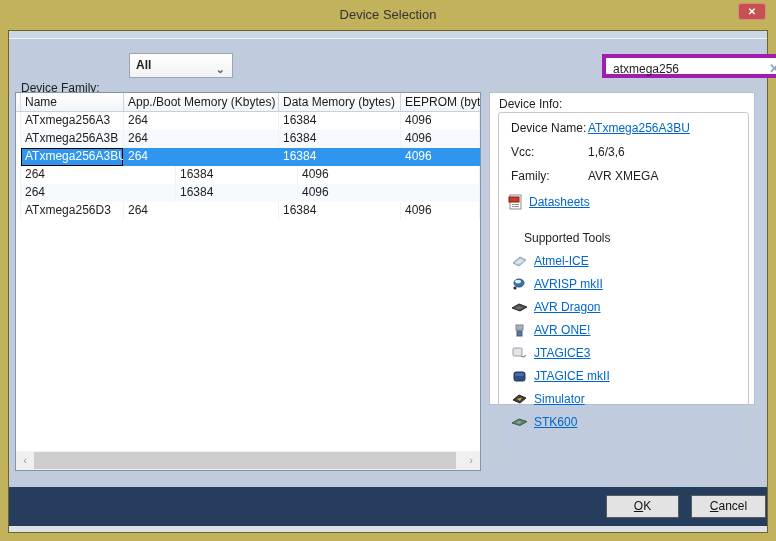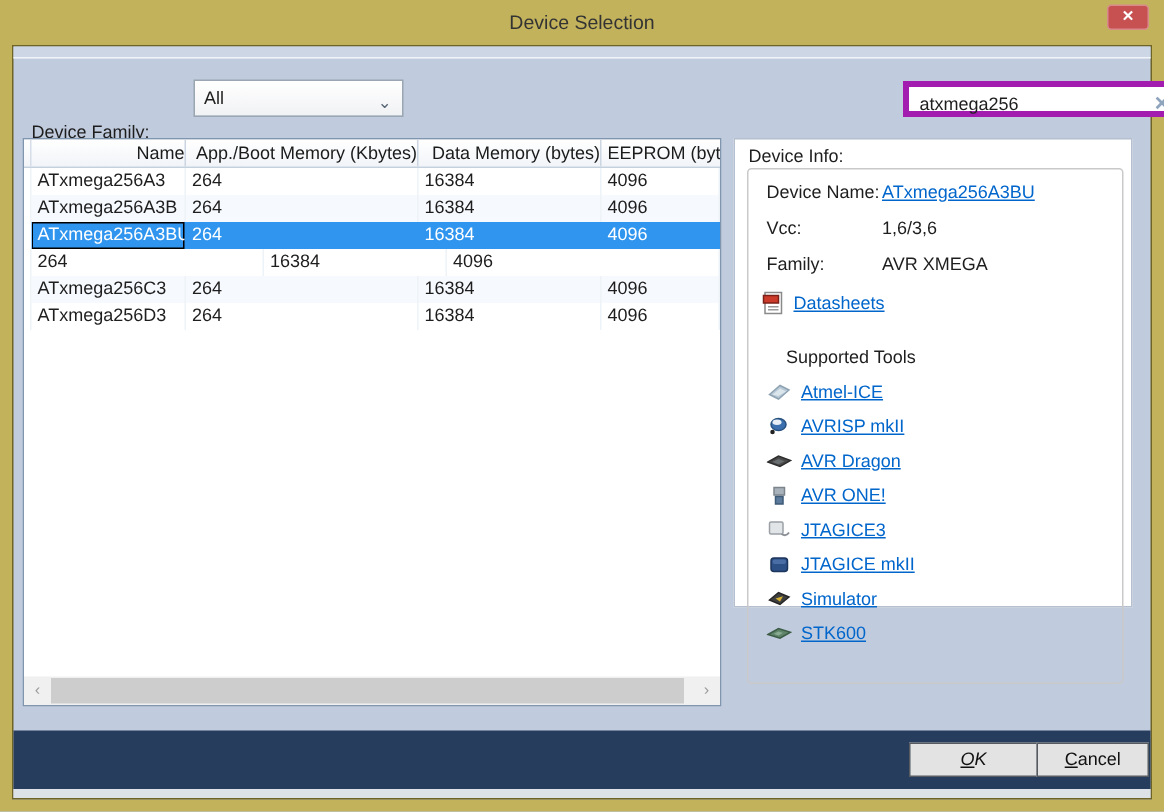--- a/index.html
+++ b/index.html
@@ -27,41 +27,41 @@
     background:#c0cbdd; border:1px solid #6e6428;
   }
   .dialog-top-strip {
     position:absolute; left:0; top:0; right:0; height:8px;
     background:#ccd6e4; border-bottom:1px solid #f0f3f8;
   }
   
   .family-label { position:absolute; left:12px; top:26px; display:inline-block;margin-top:24px; }
   .accel::first-letter { text-decoration:underline; }
   .dropdown {
-    position:absolute; left:120px; top:22px; width:140px; height:25px;
+    position:absolute; left:120px; top:22px; width:104px; height:25px;
     background:linear-gradient(#ffffff,#f1f2f4); border:1px solid #9aa6b2;
-    line-height:23px; padding-left:6px;
+    line-height:23px; padding-left:6px;font-weight:bold;
   }
   .dropdown .chev { position:absolute; right:7px; top:4px; color:#5a6675; font-size:11px; }
   .search-box {
     position:absolute; left:593px; top:23px; width:188px; height:24px;
     background:#fff; border:4px solid #a21caf;
   }
   .search-box input {
     position:absolute; left:0; top:0; width:148px; height:22px; border:none; outline:none;
     padding-left:7px; font-family:"Liberation Sans", sans-serif; font-size:12px; color:#1e1e1e;
     background:transparent;
   }
   .clear-x { position:absolute; right:6px; top:3px; color:#8fa4bd; font-size:13px; font-weight:bold; cursor:default; }
   
   .table-box {
     position:absolute; left:6px; top:61px; width:466px; height:379px;
     background:#fff; border:1px solid #8096ae; overflow:hidden;
   }
-  .thead { display:flex; height:19px; background:linear-gradient(#ffffff,#f1f4f8); border-bottom:1px solid #c3d0de;text-align:right; }
+  .thead { display:flex; height:19px; background:linear-gradient(#ffffff,#f1f4f8); border-bottom:1px solid #c3d0de; }
   .th { font-size:12px; color:#1b1b1b; line-height:18px; padding-left:4px;
         border-right:1px solid #ccd6e2; white-space:nowrap; overflow:hidden; }
   .rowhead { width:5px; padding:0; border-right:1px solid #d5dee9; }
   .c-name { width:103px; } .c-app { width:155px; } .c-data { width:122px; } .c-eep { flex:1; border-right:none; }
   .trow { display:flex; height:18px; line-height:17px; background:#fff; }
   .trow.alt { background:#f6f9fd; }
   .td { padding-left:4px; white-space:nowrap; overflow:hidden; border-right:1px solid #eef3f8; }
   .trow .rowhead { background:#fff; }
   .trow.selected { background:#3095ef; color:#fff; }
   .trow.selected .td { border-right-color:transparent; }
@@ -89,21 +89,21 @@
   .tools-title { margin-top:20px; margin-bottom:4px;margin-left:13px; }
   .tool-item { display:flex; align-items:center; height:23px; }
   .tool-item svg { width:17px; height:14px; margin-right:6px; flex:none; }
   
   .footer { position:absolute; left:0; right:0; bottom:6px; height:39px; background:#263d5e; }
   .footer-strip { position:absolute; left:0; right:0; bottom:0; height:6px; background:#dde1e8; }
   .btn {
     position:absolute; top:8px; height:23px; background:#e3e3e3; border:1px solid #4f5а5f;
     border:1px solid #555b61; text-align:center; font-size:12px; color:#111; line-height:21px; cursor:default;
   }
-  .btn-ok { left:597px; width:86px;font-style:italic; }
+  .btn-ok { left:597px; width:73px; }
   .btn-cancel { left:682px; width:75px; }
   .btn span { display:inline-block; }
 </style>
 </head>
 <body>
 
 <div class="titlebar">
   <div class="title">Device Selection</div>
   <div class="close-btn">
     <span>✕</span>
@@ -154,21 +154,20 @@
       <div class="td c-eep">4096</div>
     </div>
     <div class="trow">
       <div class="td rowhead"></div>
       <div class="td c-app">264</div>
       <div class="td c-data">16384</div>
       <div class="td c-eep">4096</div>
     </div>
     <div class="trow alt">
       <div class="td rowhead"></div>
-      <div class="td c-name">ATxmega256C3</div>
       <div class="td c-app">264</div>
       <div class="td c-data">16384</div>
       <div class="td c-eep">4096</div>
     </div>
     <div class="trow">
       <div class="td rowhead"></div>
       <div class="td c-name">ATxmega256D3</div>
       <div class="td c-app">264</div>
       <div class="td c-data">16384</div>
       <div class="td c-eep">4096</div>

